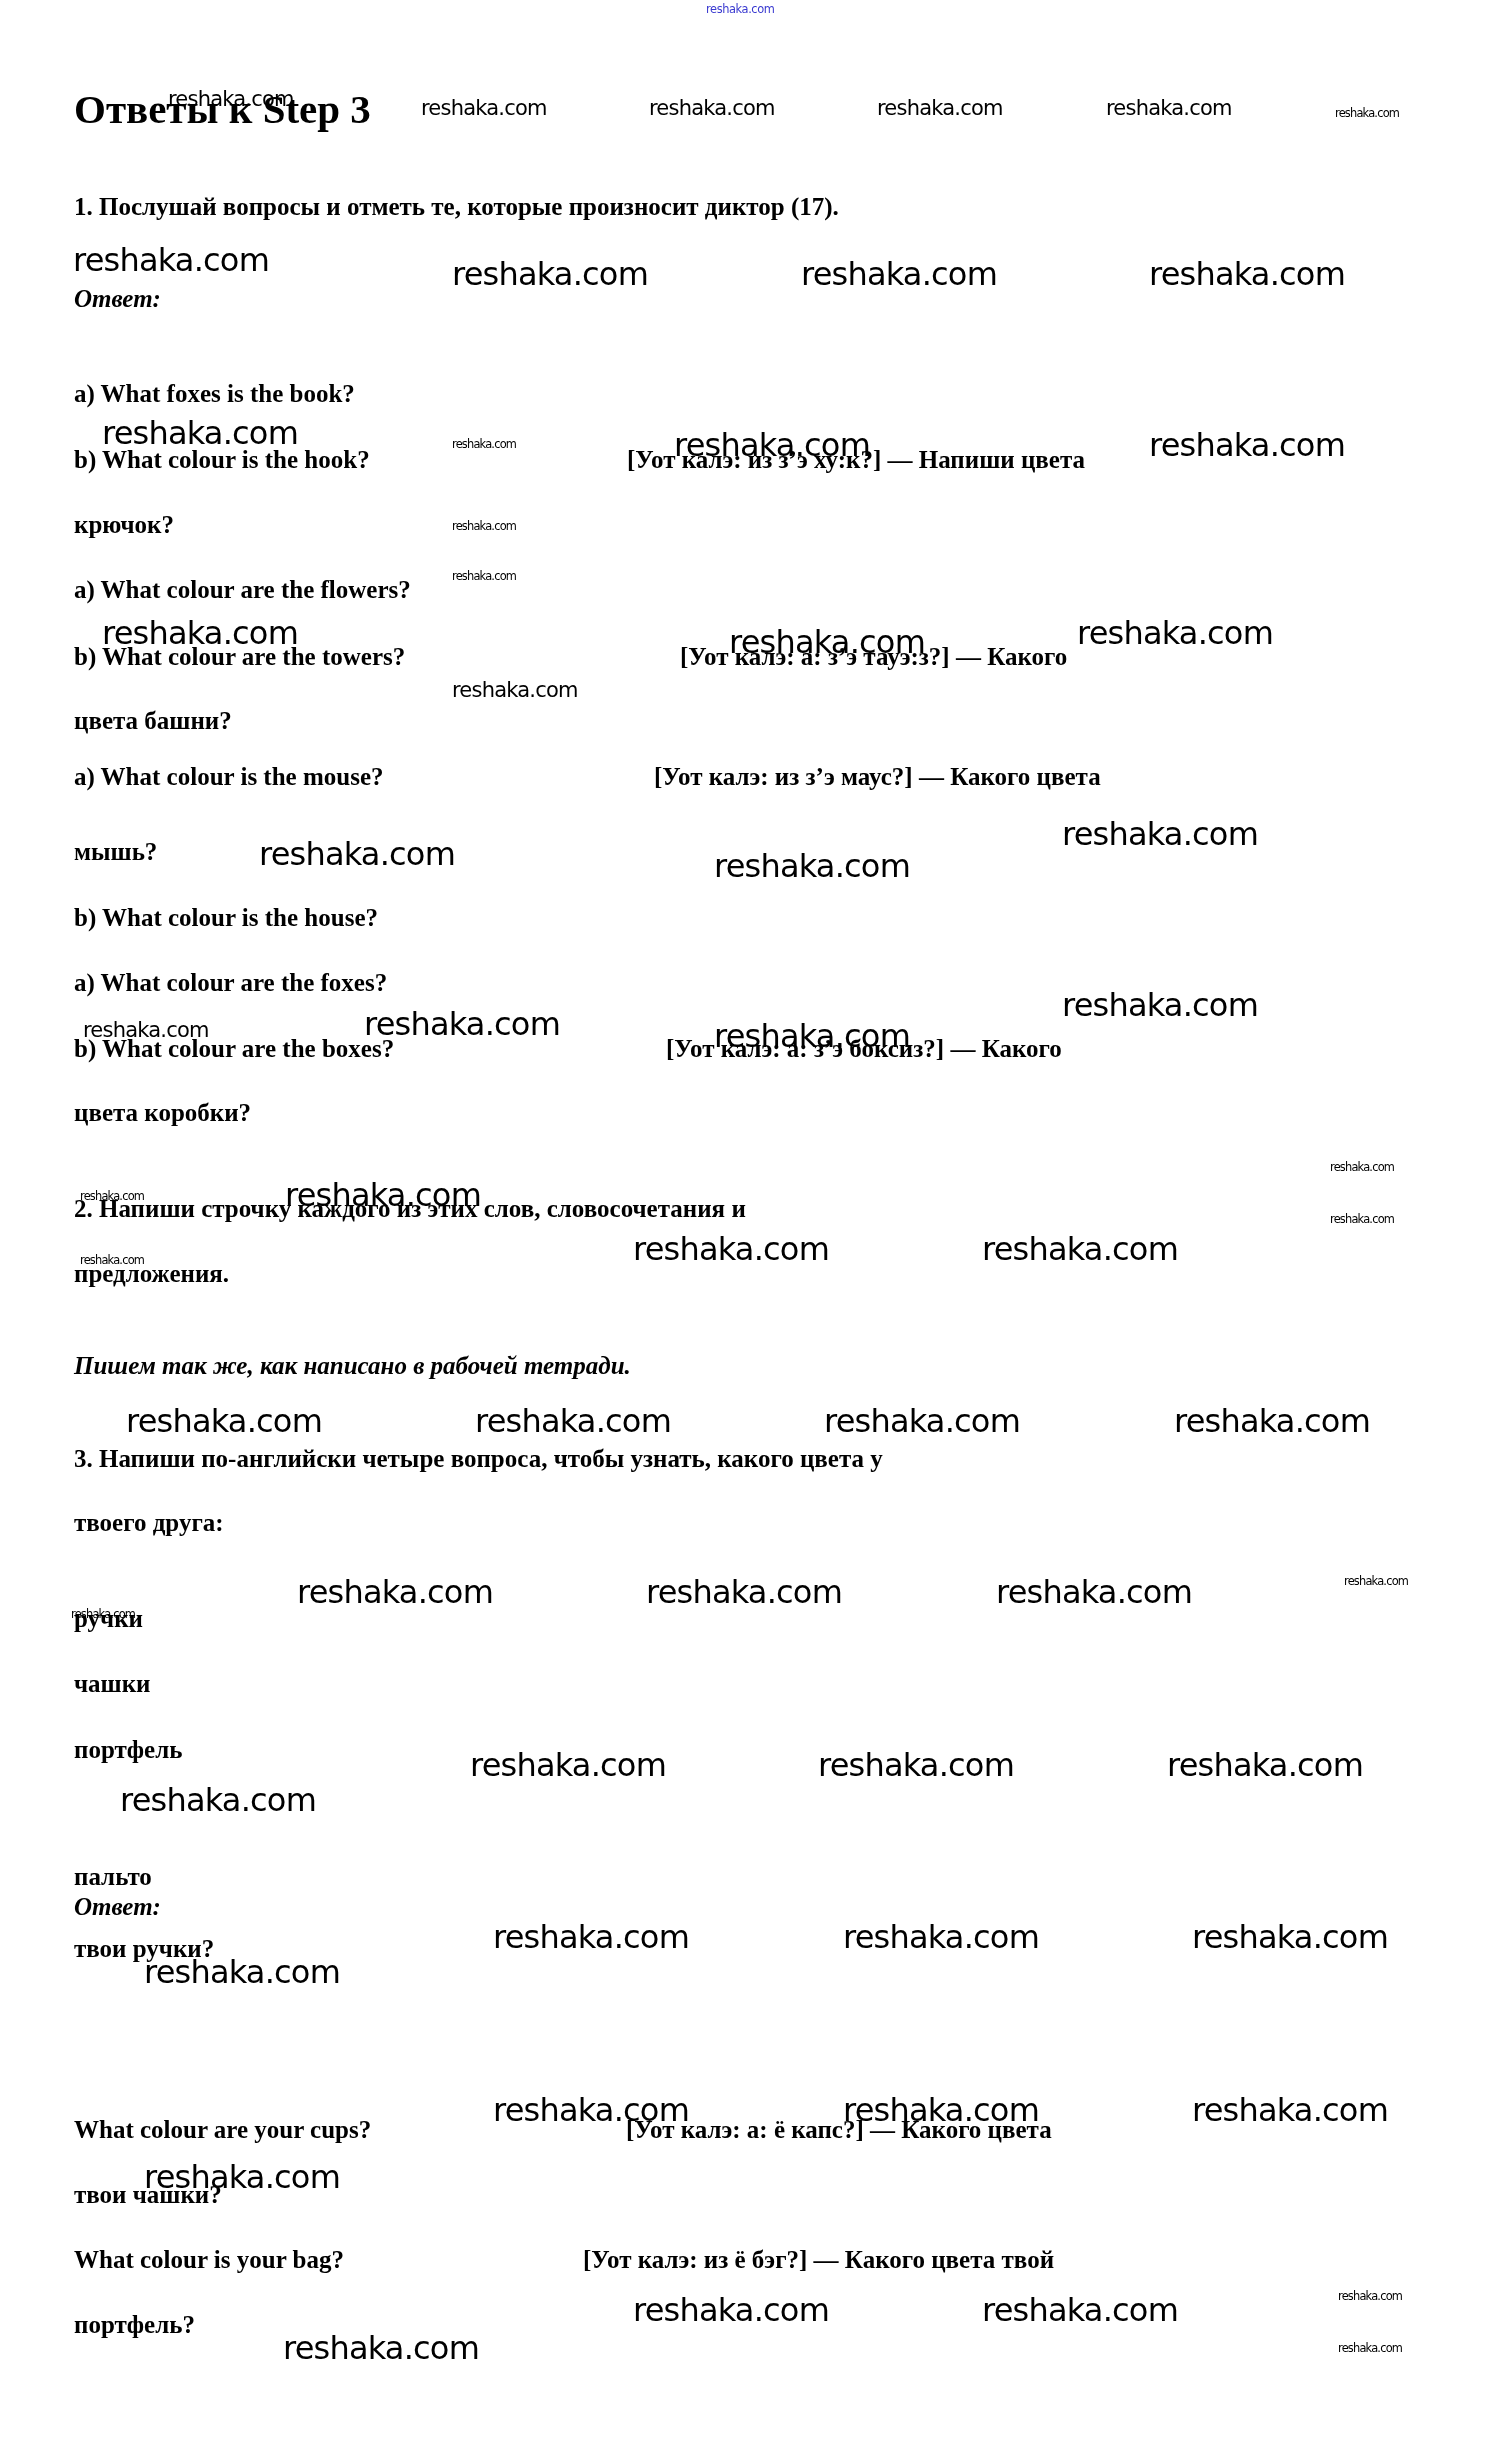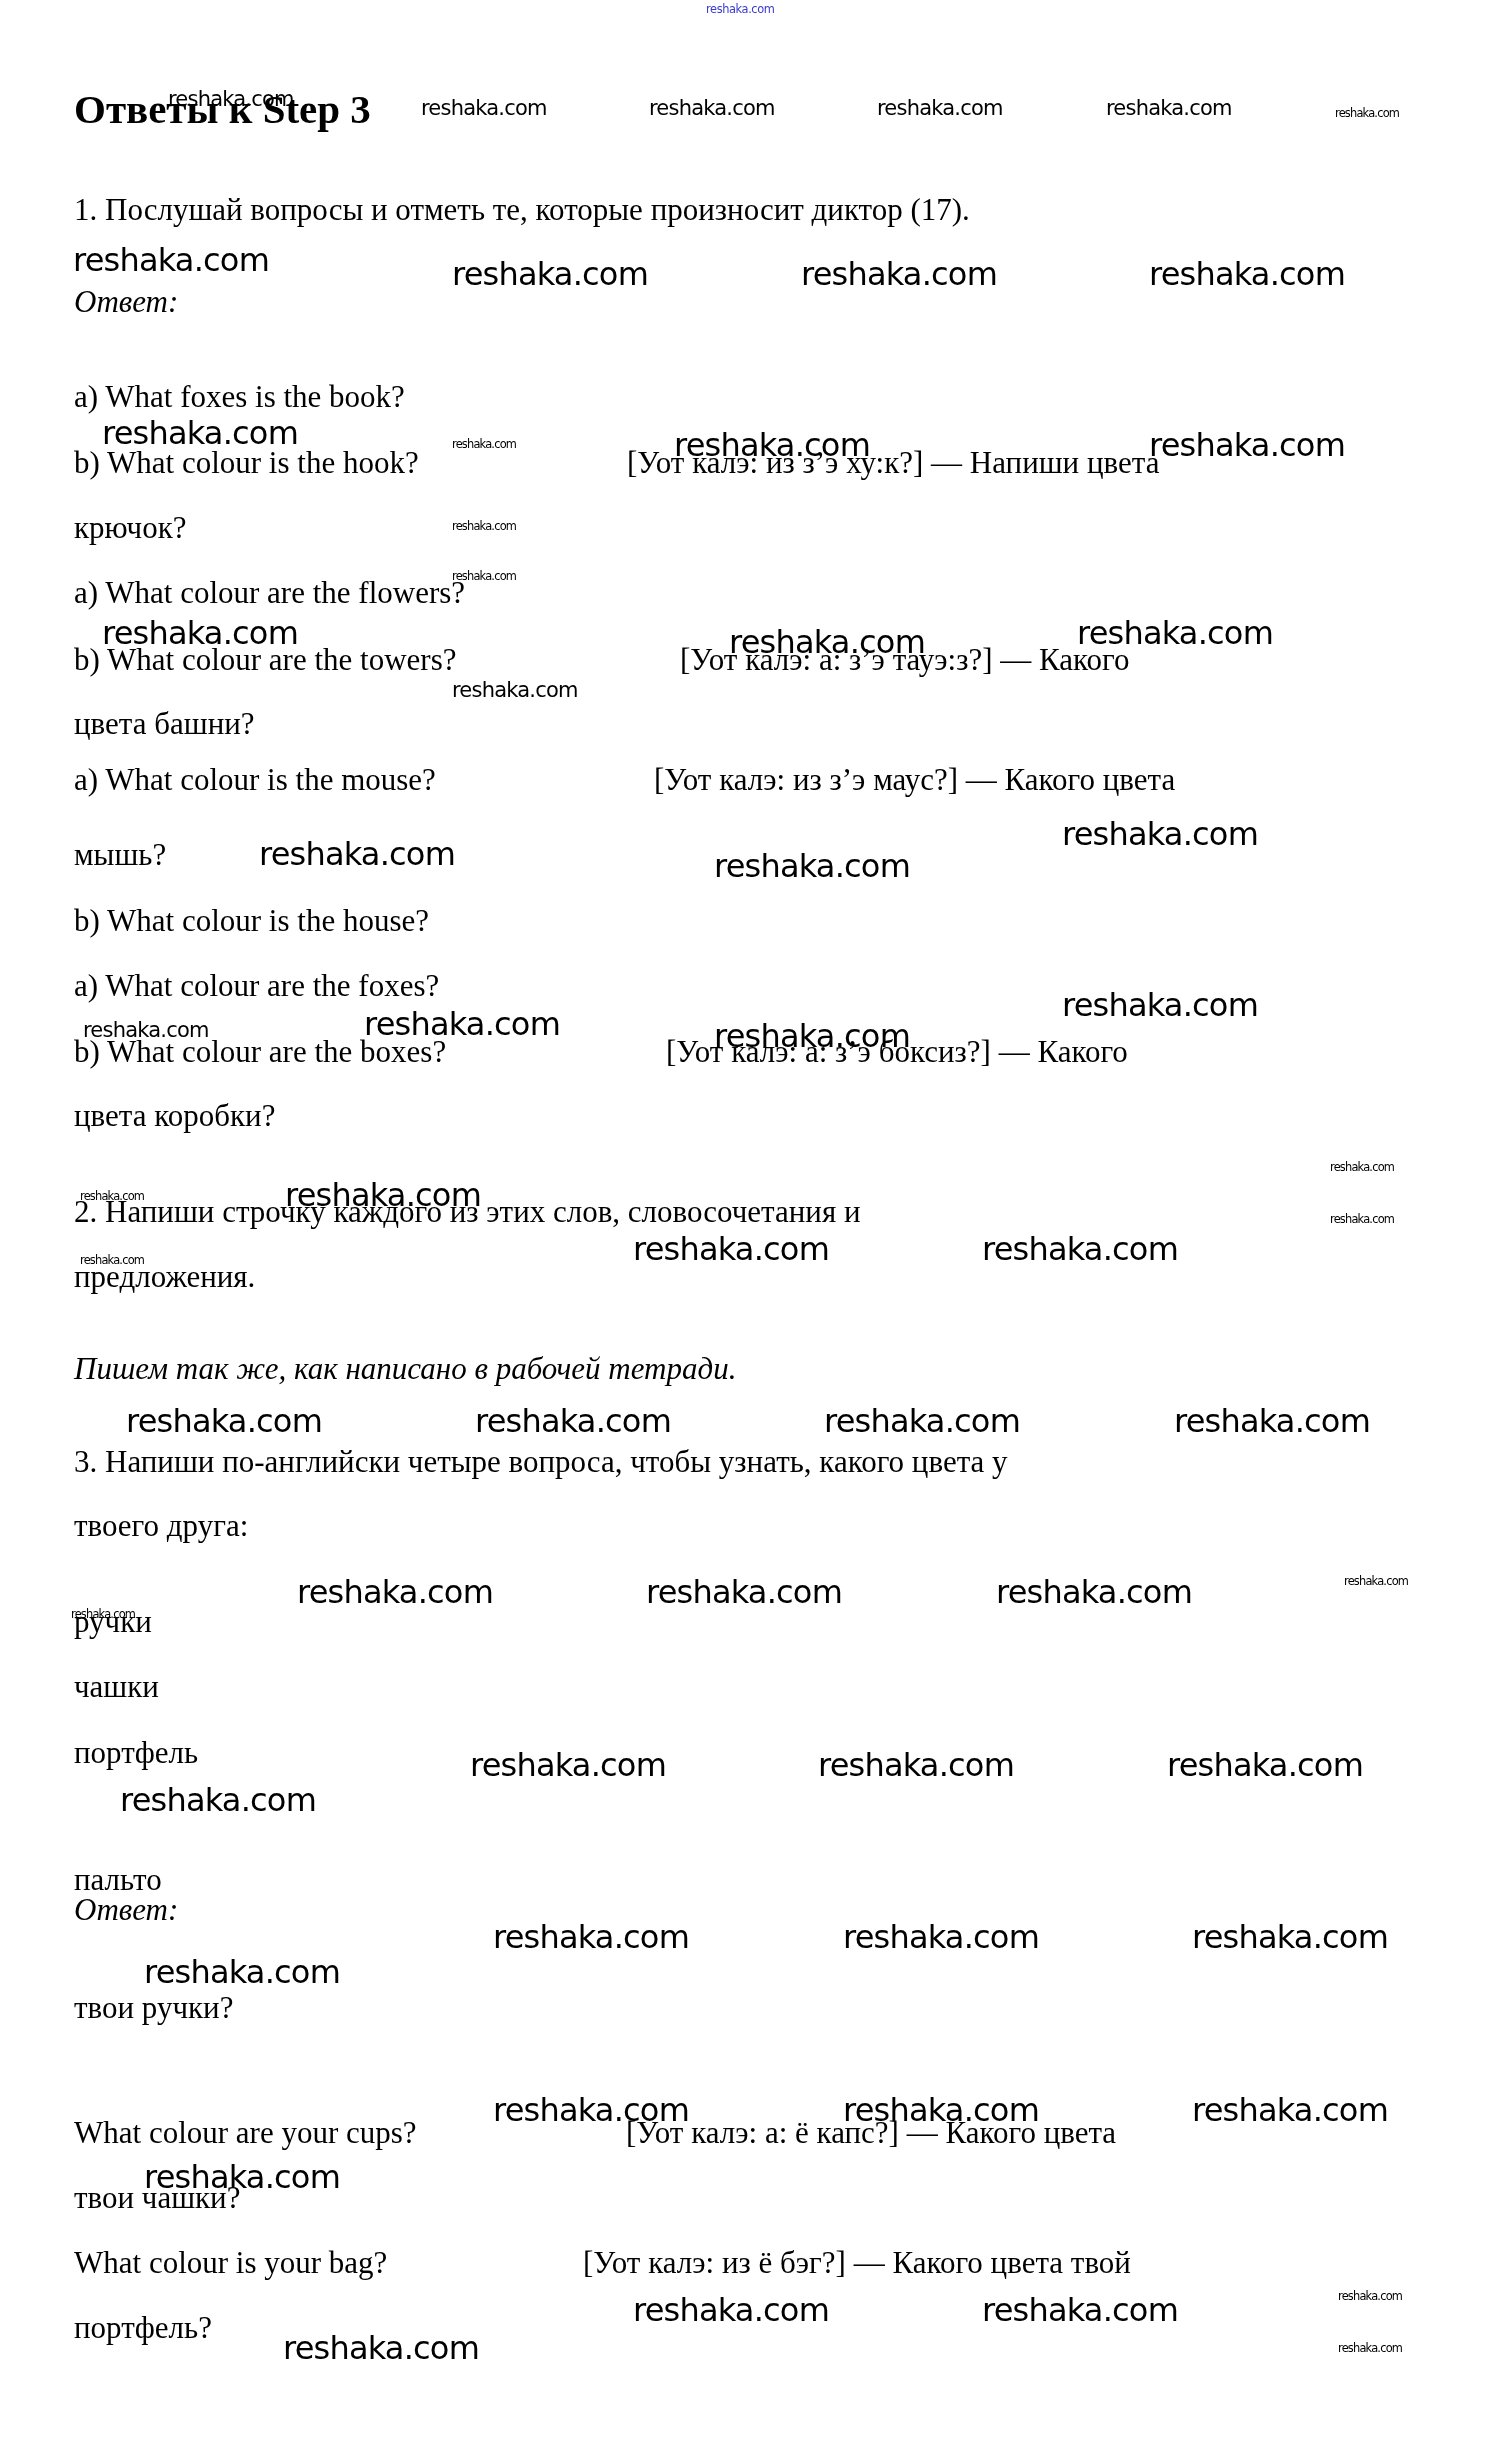--- a/index.html
+++ b/index.html
@@ -10,22 +10,22 @@
     font-family: "DejaVu Sans", sans-serif; font-size: 11.4px; color: #3a3ad0;
     text-decoration: none; letter-spacing: -0.4px;
   }
   .title {
     position: absolute; left: 74px; top: 85px;
     font-family: "Liberation Serif", serif; font-weight: bold; font-size: 41px;
     color: #000; margin: 0; white-space: nowrap;
   }
   .line {
     position: absolute; left: 74px;
-    font-family: "Liberation Serif", serif; font-size: 31px; color: #000;
-    white-space: nowrap; line-height: 1;
+    font-family: "Liberation Serif", serif; font-size: 25px; color: #000;
+    white-space: nowrap; line-height: 1; font-weight: bold;
   }
   .it { font-style: italic; text-align: center; }
   .tr { position: absolute; }
   .wm {
     position: absolute; font-family: "DejaVu Sans", sans-serif; color: #000;
     white-space: nowrap; line-height: 1; letter-spacing: -0.8px;
   }
   .wm.big { font-size: 32px; }
   .wm.med { font-size: 21px; }
   .wm.small { font-size: 11.4px; }
@@ -69,21 +69,21 @@
   <div class="line" style="top:1446px">3. Напиши по-английски четыре вопроса, чтобы узнать, какого цвета у</div>
   <div class="line" style="top:1510px">твоего друга:</div>
 
   <div class="line" style="top:1606px">ручки</div>
   <div class="line" style="top:1671px">чашки</div>
   <div class="line" style="top:1737px">портфель</div>
   <div class="line" style="top:1864px">пальто</div>
 
   <div class="line it" style="top:1894px">Ответ:</div>
 
-  <div class="line" style="top:1992px">твои ручки?</div>
+  <div class="line" style="top:1936px">твои ручки?</div>
 
   <div class="line" style="top:2117px"><span>What colour are your cups?</span><span class="tr" style="left:552px">[Уот калэ: а: ё капс?] — Какого цвета</span></div>
   <div class="line" style="top:2182px">твои чашки?</div>
 
   <div class="line" style="top:2247px"><span>What colour is your bag?</span><span class="tr" style="left:509px">[Уот калэ: из ё бэг?] — Какого цвета твой</span></div>
   <div class="line" style="top:2312px">портфель?</div>
 
   <span class="wm med" style="left:168px;top:89px">reshaka.com</span>
   <span class="wm med" style="left:421px;top:98px">reshaka.com</span>
   <span class="wm med" style="left:649px;top:98px">reshaka.com</span>

